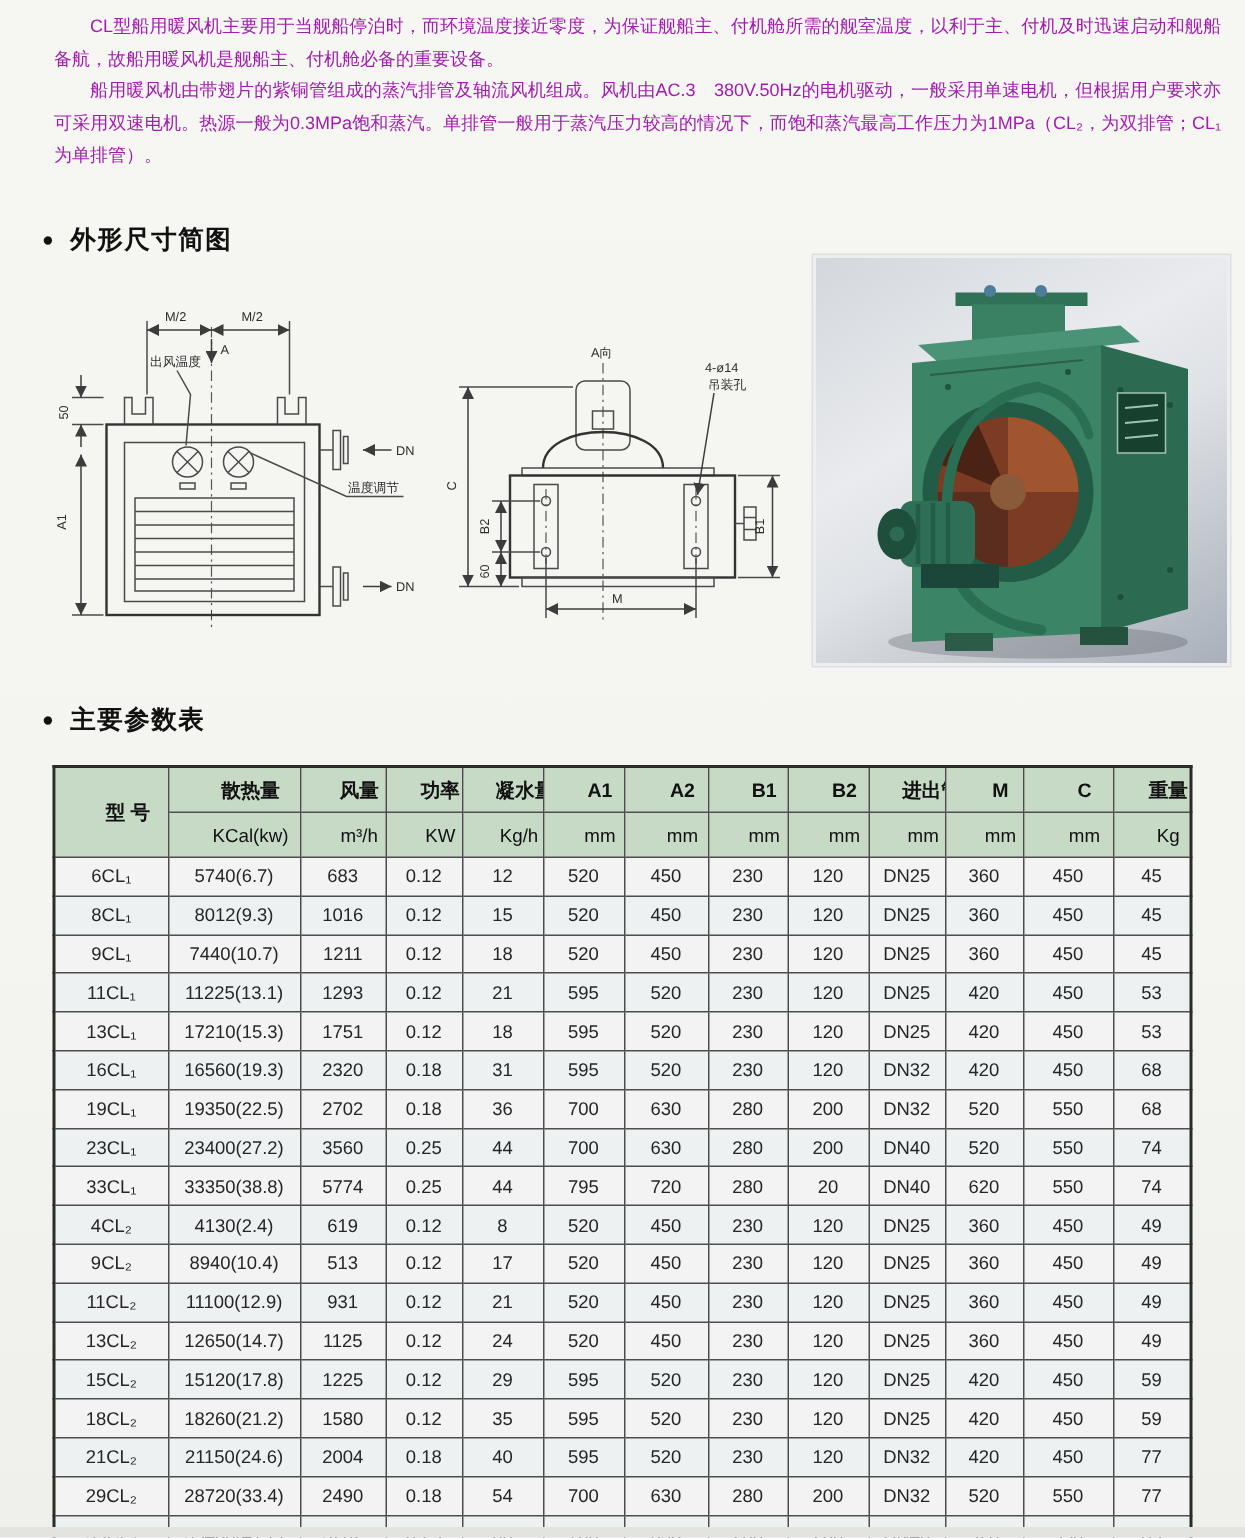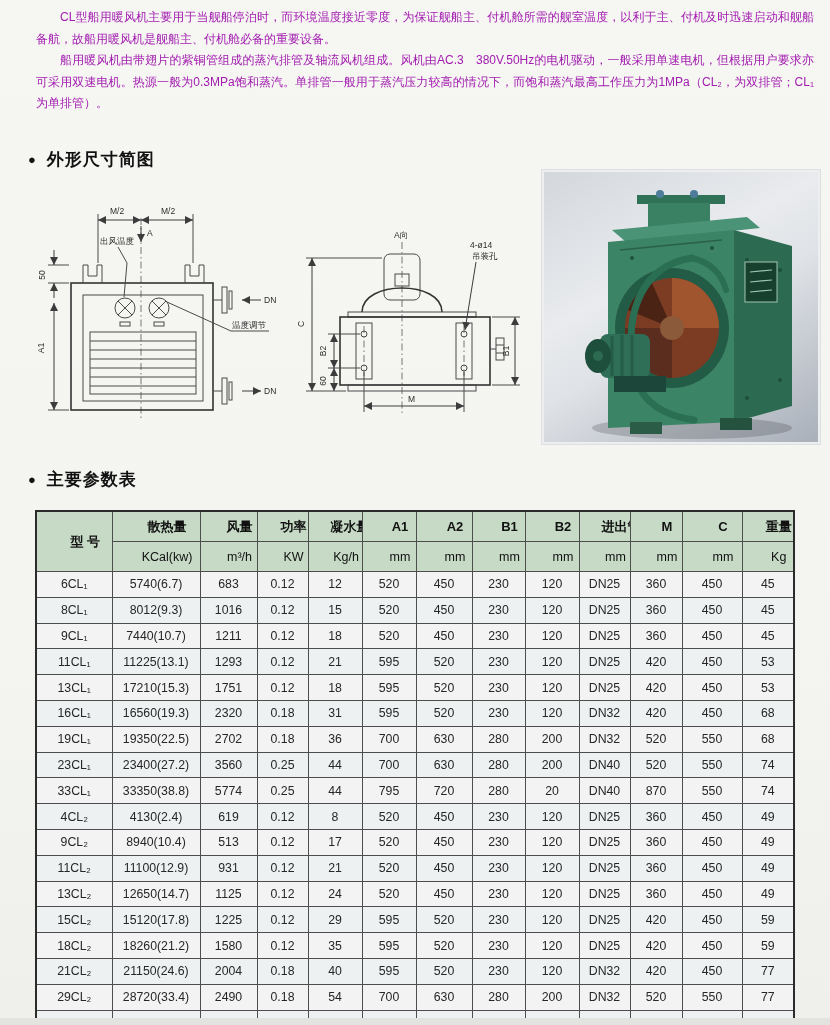--- a/index.html
+++ b/index.html
@@ -408,21 +408,21 @@
         <td>33CL₁</td>
         <td>33350(38.8)</td>
         <td>5774</td>
         <td>0.25</td>
         <td>44</td>
         <td>795</td>
         <td>720</td>
         <td>280</td>
         <td>20</td>
         <td>DN40</td>
-        <td>870</td>
+        <td>620</td>
         <td>550</td>
         <td>74</td>
       </tr>
       <tr>
         <td>4CL₂</td>
         <td>4130(2.4)</td>
         <td>619</td>
         <td>0.12</td>
         <td>8</td>
         <td>520</td>

